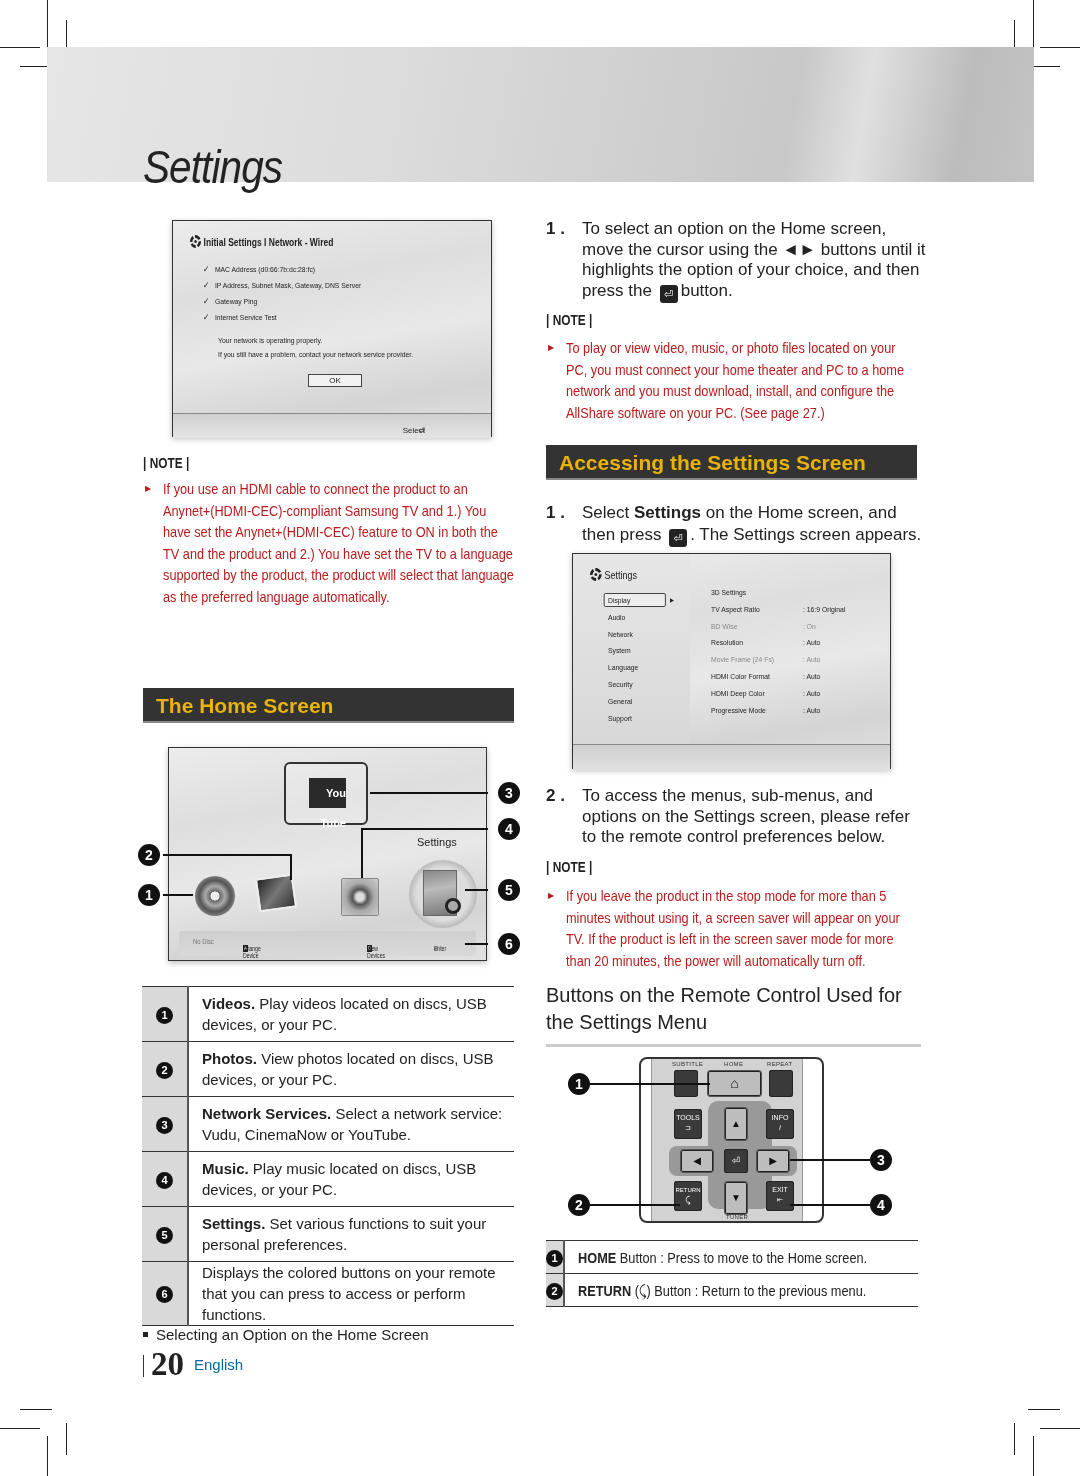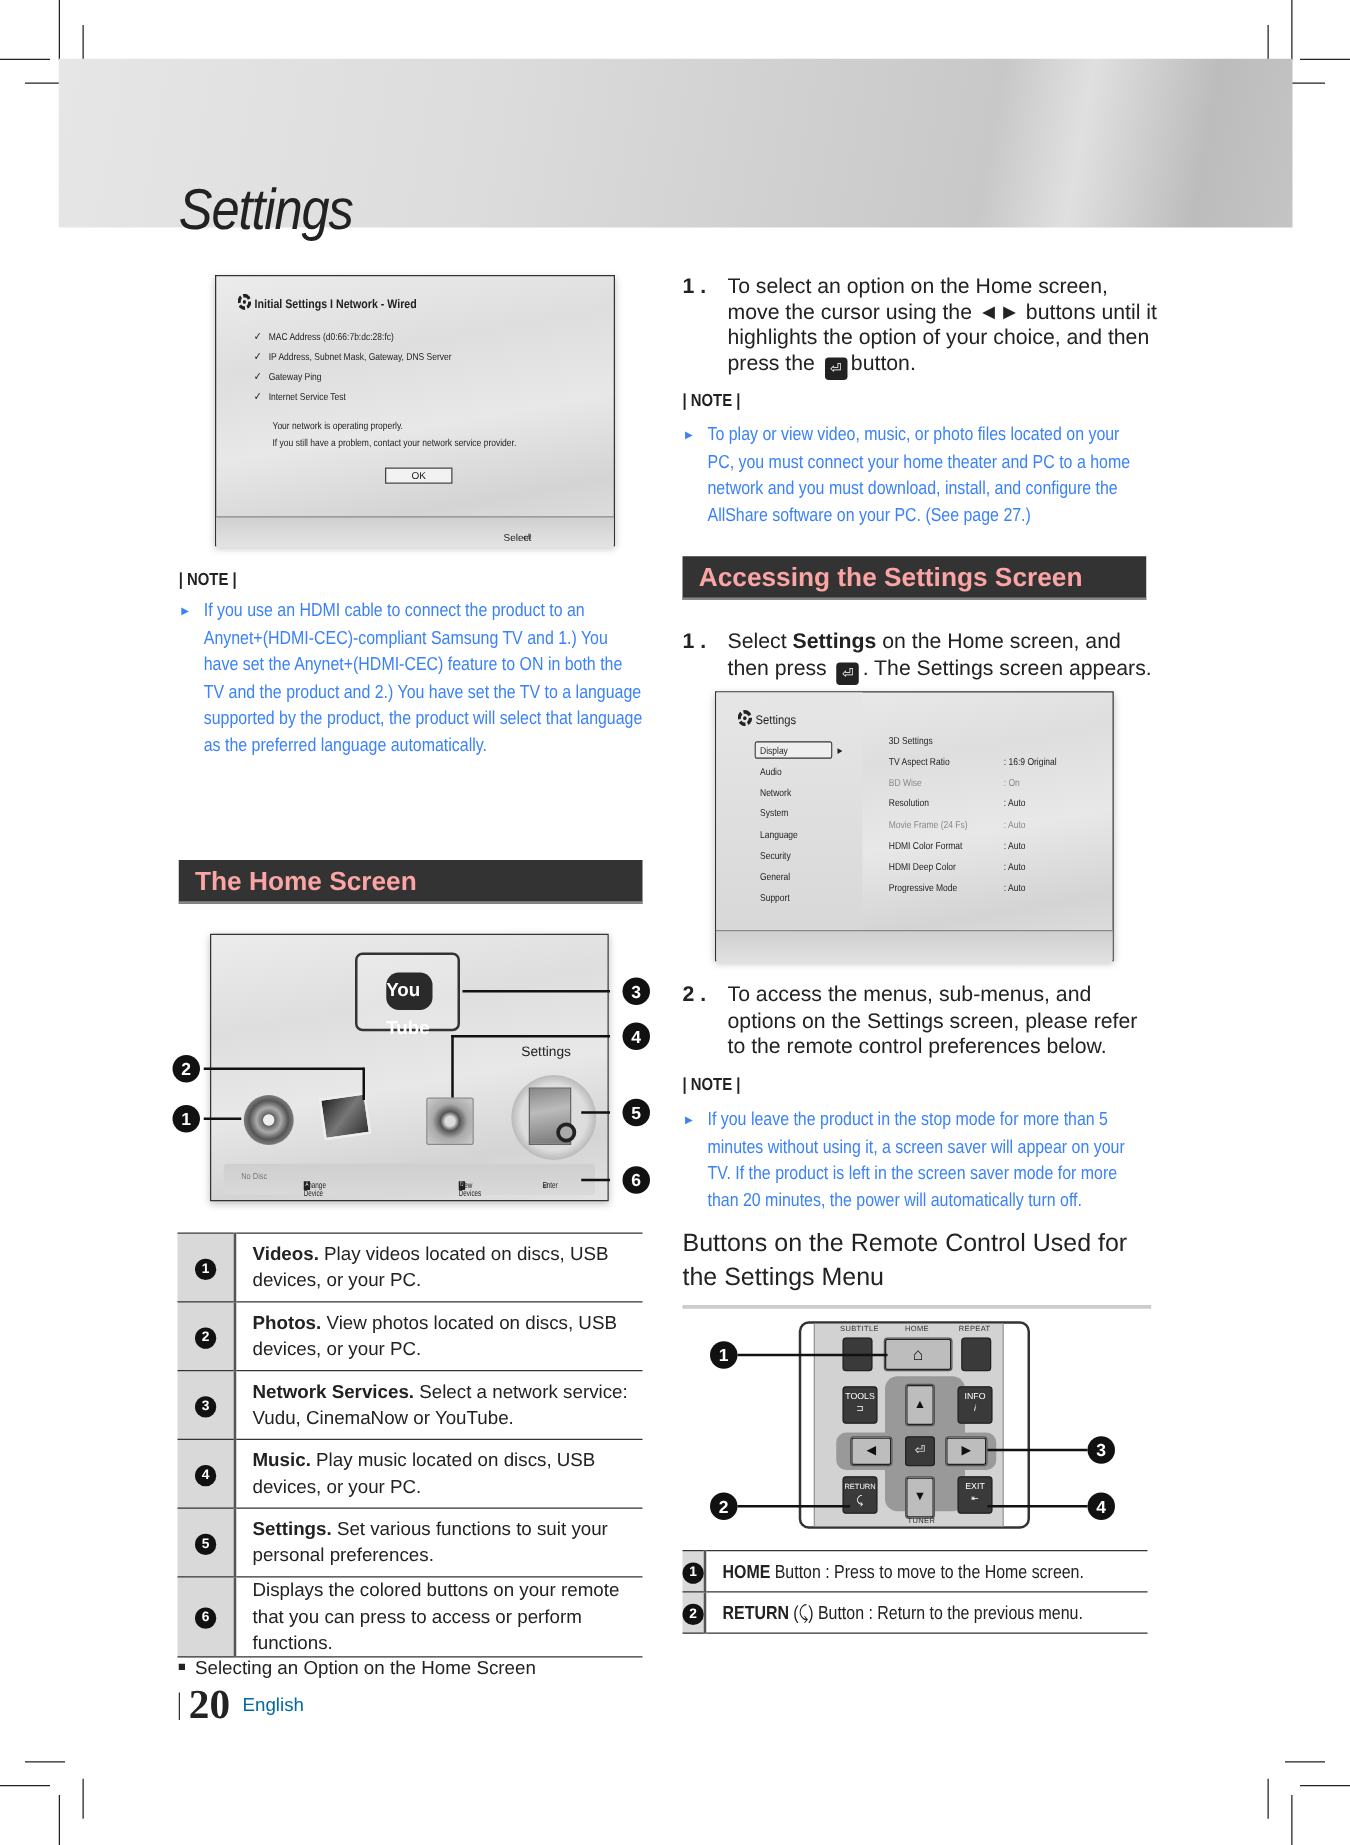--- a/index.html
+++ b/index.html
@@ -34,35 +34,35 @@
   #init-panel .checks { position: absolute; left: 30px; top: 43px; font-size: 8px; transform: scaleX(0.85); transform-origin: left; }
   #init-panel .checks div { height: 16px; }
   #init-panel .checks .tick { display: inline-block; width: 14px; font-size: 9px; }
   #init-panel .msg { position: absolute; left: 45px; top: 113px; font-size: 8px; line-height: 14px; transform: scaleX(0.85); transform-origin: left; }
   #init-panel .ok-btn { position: absolute; left: 135px; top: 153px; width: 54px; height: 13px; border: 1px solid #444; background: #f2f2f2; font-size: 8px; text-align: center; line-height: 11px; }
   #init-panel .foot { position: absolute; left: 0; right: 0; top: 192px; height: 25px; border-top: 1px solid #888; background: linear-gradient(#d0d0d0, #e4e4e4); }
   #init-panel .foot span { position: absolute; right: 33px; top: 6px; font-size: 8px; }
 
   
   .note-label { position: absolute; font-size: 14px; font-weight: bold; color: #222; transform: scaleX(0.85); transform-origin: left; }
-  .note-list { position: absolute; list-style: none; font-size: 15px; line-height: 21.5px; color: #3b82f6; }
+  .note-list { position: absolute; list-style: none; font-size: 15px; line-height: 21.5px; color: #b91c1c; }
   .note-list li { position: relative; padding-left: 20px; margin-bottom: 6px; transform-origin: left; }
   .note-list li::before { content: "\25B6"; position: absolute; left: 2px; top: 0; font-size: 8px; }
   .cond { display: inline-block; transform: scaleX(0.85); transform-origin: left; width: 117%; }
 
   .section-bar {
-    position: absolute; height: 35px; background: #333; color: #fca5a5;
+    position: absolute; height: 35px; background: #333; color: #eab308;
     font-size: 21px; font-weight: bold; padding-left: 13px; line-height: 35px;
     border-bottom: 2px solid #888;
   }
 
   
   #home-panel { left: 168px; top: 747px; width: 319px; height: 214px; }
   .yt-frame { position: absolute; left: 115px; top: 14px; width: 84px; height: 63px; border: 2px solid #333; border-radius: 6px; background: rgba(255,255,255,0.2); }
-  .yt-logo { position: absolute; left: 23px; top: 14px; width: 37px; height: 30px; background: #2a2a2a; border-radius: 10px; color: #fff; font-size: 15px; font-weight: bold; text-align: left; line-height: 30px; }
+  .yt-logo { position: absolute; left: 23px; top: 14px; width: 37px; height: 30px; background: #2a2a2a; border-radius: 0; color: #fff; font-size: 11px; font-weight: bold; text-align: right; line-height: 30px; }
   .home-settings-label { position: absolute; left: 248px; top: 88px; font-size: 11px; }
   .home-icon { position: absolute; border-radius: 50%; }
   .reel { left: 26px; top: 128px; width: 40px; height: 40px; background: radial-gradient(circle, #eee 15%, #666 17%, #aaa 35%, #555 55%, #888 75%, #333 100%); }
   .photos { left: 88px; top: 128px; width: 38px; height: 34px; border-radius: 2px; background: linear-gradient(135deg, #222, #777, #333); transform: rotate(-8deg); border: 2px solid #eee; }
   .music { left: 172px; top: 130px; width: 38px; height: 38px; border-radius: 2px; background: radial-gradient(circle, #ddd 15%, #555 30%, #aaa 55%, #ccc 100%); border: 1px solid #888; }
   .settings-hl { left: 240px; top: 112px; width: 68px; height: 68px; background: radial-gradient(circle, #ddd 55%, #bbb 70%, #ccc 100%); }
   .settings-img { position: absolute; left: 14px; top: 10px; width: 34px; height: 46px; background: linear-gradient(170deg, #888, #bbb 40%, #777); border: 1px solid #666; }
   .settings-gear { position: absolute; left: 36px; top: 38px; width: 16px; height: 16px; border-radius: 50%; border: 3px solid #222; background: #aaa; }
   .home-bar { position: absolute; left: 10px; right: 10px; top: 183px; height: 25px; border-radius: 3px; background: linear-gradient(#cfcfcf, #d9d9d9); font-size: 7px; color: #222; }
   .home-bar span { position: absolute; top: 7px; transform: scaleX(0.85); transform-origin: left; }

